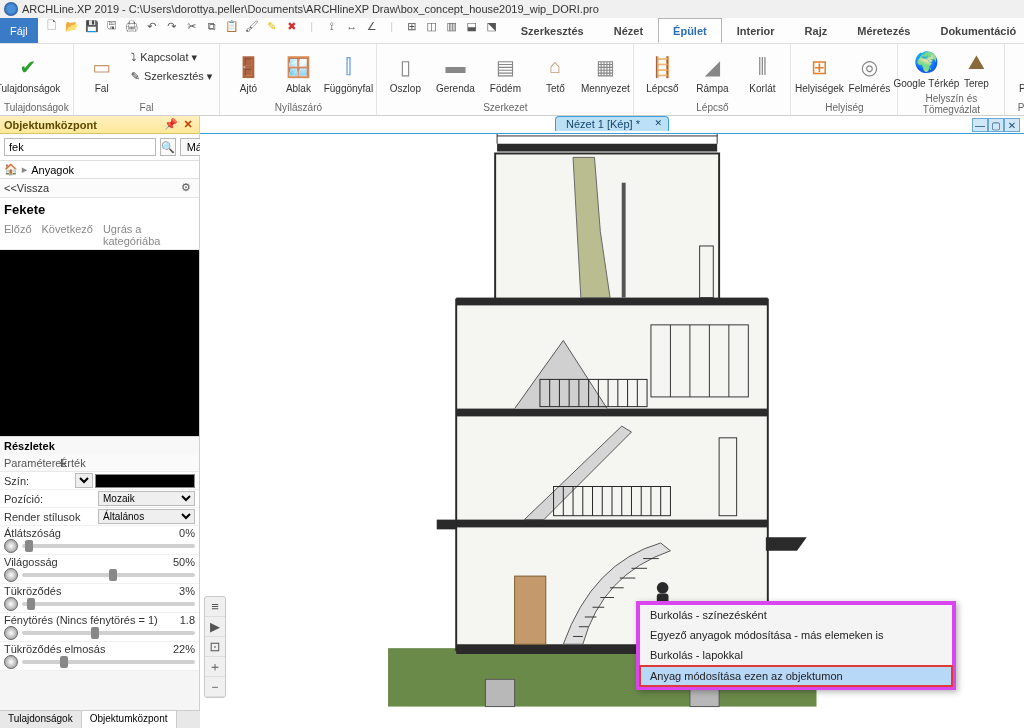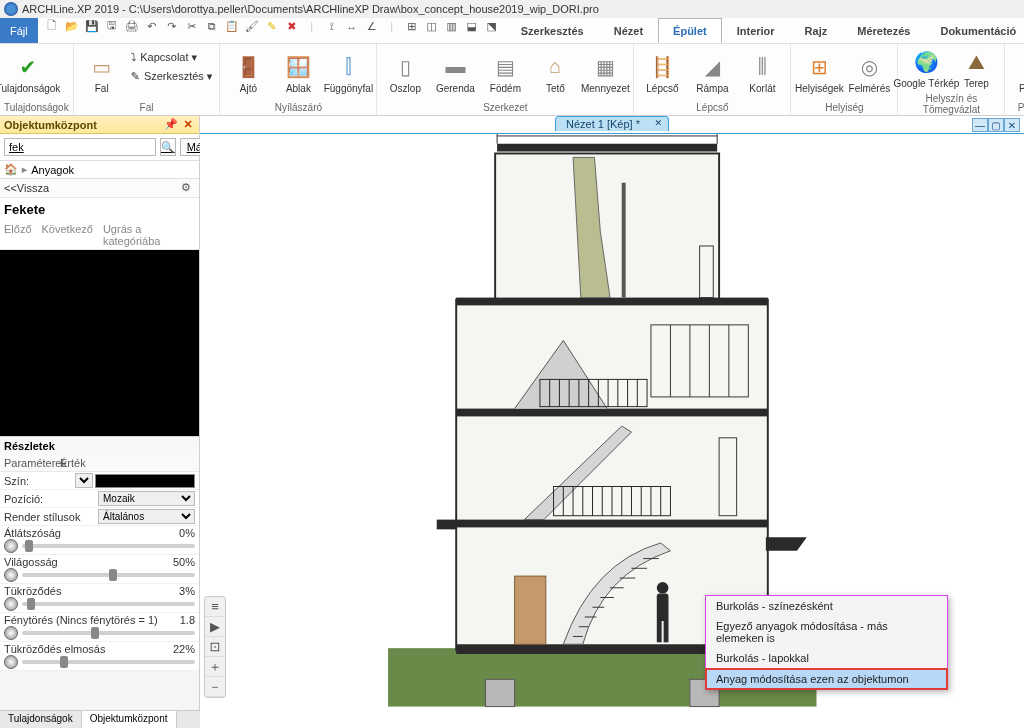--- a/index.html
+++ b/index.html
@@ -20,21 +20,21 @@
 .ribbon-bigbtn { width: 48px; display: flex; flex-direction: column; align-items: center; justify-content: center; gap: 2px; padding: 2px; cursor: pointer; }
 .ribbon-bigbtn .icon { width: 28px; height: 28px; display: flex; align-items: center; justify-content: center; font-size: 20px; }
 .ribbon-bigbtn .lbl { font-size: 10px; text-align: center; color: #333; line-height: 1.1; white-space: nowrap; }
 .ribbon-smallcol { display: flex; flex-direction: column; gap: 1px; justify-content: flex-start; padding-top: 2px; }
 .ribbon-smallbtn { height: 18px; display: flex; align-items: center; gap: 4px; padding: 0 3px; cursor: pointer; font-size: 10px; color: #333; white-space: nowrap; }
 .ribbon-group-label { font-size: 10px; text-align: center; color: #666; padding: 2px 0; }
 .workspace { position: absolute; top: 116px; left: 0; right: 0; bottom: 0; display: flex; }
 .sidebar { width: 200px; background: #f5f5f5; border-right: 1px solid #cfcfcf; display: flex; flex-direction: column; }
 .panel-header { height: 18px; background: linear-gradient(#fff0c0, #ffe89a); border-bottom: 1px solid #d6c46a; display: flex; align-items: center; padding: 0 4px; font-weight: bold; color: #5a4a00; justify-content: space-between; }
 .panel-header .controls span { width: 14px; display: inline-block; text-align: center; cursor: pointer; }
-.search-row { display: flex; gap: 4px; padding: 4px; background: #fff; border-bottom: 1px solid #e0e0e0; text-decoration: underline; }
+.search-row { display: flex; gap: 4px; padding: 4px; background: #fff; border-bottom: 1px solid #e0e0e0; }
 .search-input { flex: 1; border: 1px solid #b8b8b8; padding: 2px 4px; font-size: 11px; }
 .search-btn { width: 18px; border: 1px solid #b8b8b8; background: #fafafa; display:flex; align-items:center; justify-content:center; cursor:pointer; }
 .brands-btn { border: 1px solid #b8b8b8; padding: 2px 6px; background: #fafafa; cursor: pointer; }
 .breadcrumb-row { display: flex; align-items: center; padding: 2px 4px; background: #fff; border-bottom: 1px solid #e0e0e0; gap: 4px; }
 .back-row { display:flex; justify-content:space-between; align-items:center; padding:2px 4px; background:#fbfbfb; border-bottom:1px solid #e5e5e5;}
 .back-link { color: #333; cursor: pointer; }
 .gear-icon { width:14px; height:14px; cursor:pointer; color:#555; }
 .category-title { font-weight: bold; font-size: 13px; padding: 4px 4px; background:#fff; }
 .nav-row { display:flex; gap:10px; padding:2px 4px; background:#fff; font-size:10px; color:#888; border-bottom:1px solid #e8e8e8;}
 .preview-box { background:#000; height:186px; margin:0; }
@@ -56,21 +56,21 @@
 .bottom-tab { padding:2px 8px; border-right:1px solid #ccc; cursor:pointer; font-size:10px; }
 .bottom-tab.active { background:#fff; }
 .canvas-area { flex:1; position:relative; background:#fff; }
 .canvas-controls { position:absolute; left:4px; top:480px; background:#f0f0f0; border:1px solid #c8c8c8; width:22px; display:flex; flex-direction:column; border-radius:3px;}
 .canvas-controls div { height:20px; display:flex; align-items:center; justify-content:center; font-size:13px; color:#555; cursor:pointer; border-bottom:1px solid #ddd;}
 .view-tab-container { position:absolute; top:0; left:0; right:0; height:18px; display:flex; justify-content:center; align-items:flex-start; border-bottom:1px solid #3b9ed8;}
 .view-tab { background:#bce0f5; border:1px solid #3b9ed8; border-bottom:none; padding:1px 28px 1px 10px; border-radius:4px 4px 0 0; font-size:10px; color:#14466b; position:relative;}
 .view-tab .tab-close { position:absolute; right:6px; top:1px; font-size:9px; color:#14466b;}
 .win-controls { position:absolute; top:2px; right:4px; display:flex; gap:0;}
 .win-controls span { width:16px; height:14px; border:1px solid #6aa8d8; background:#cfe7f7; display:flex; align-items:center; justify-content:center; font-size:10px; cursor:pointer; color:#1a4e7a;}
-.context-menu { position:absolute; right:76px; bottom:38px; width:243px; background:#f4f4f4; border:1px solid #d946ef; box-shadow:2px 2px 6px rgba(0,0,0,.3);}
+.context-menu { position:absolute; right:68px; bottom:38px; width:320px; background:#f4f4f4; border:4px solid #d946ef; box-shadow:2px 2px 6px rgba(0,0,0,.3);}
 .context-item { padding:4px 10px; font-size:11px; color:#222; cursor:pointer; border-bottom:0;}
 .context-item.sep-after { border-bottom:1px solid #d0d0d0; }
 .context-item.highlight { background:#b8d8f8; outline:2px solid #e13a3a; outline-offset:-1px;}
 .drawing { position:absolute; top:18px; left:0; right:0; bottom:0; }
 .drawing svg { width:100%; height:100%; }
 </style>
 </head>
 <body>
 
 <div class="titlebar">

